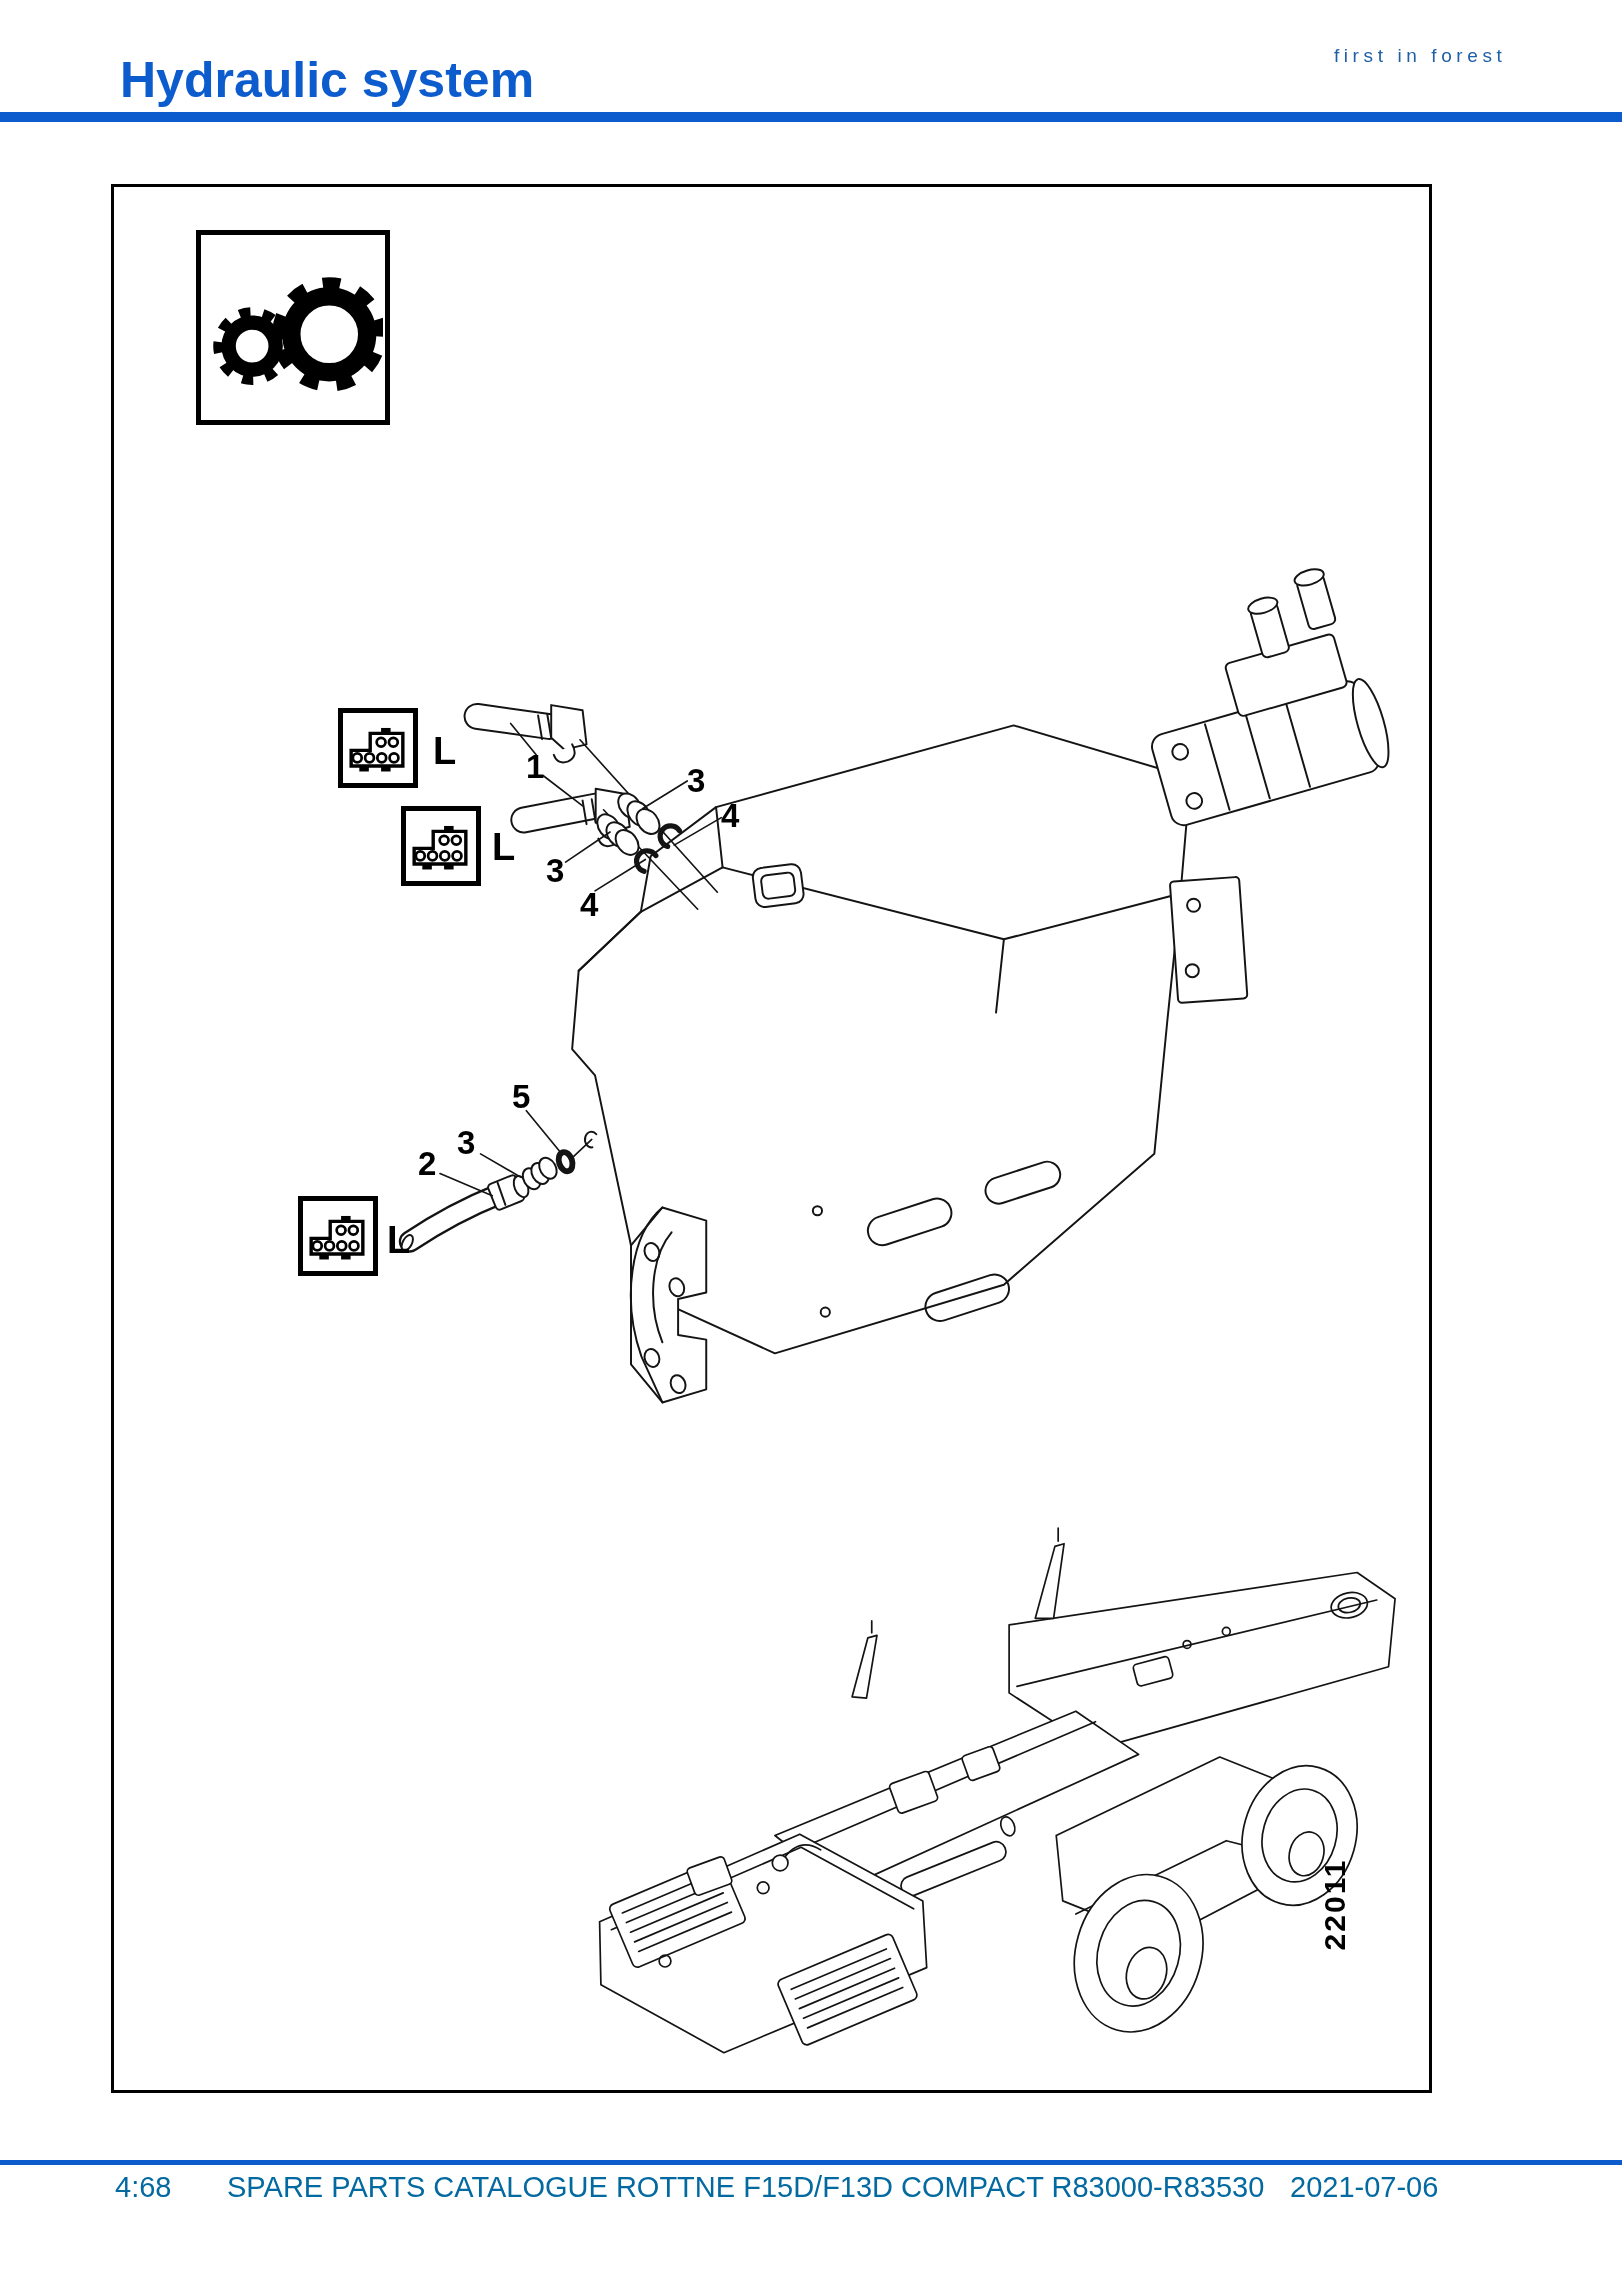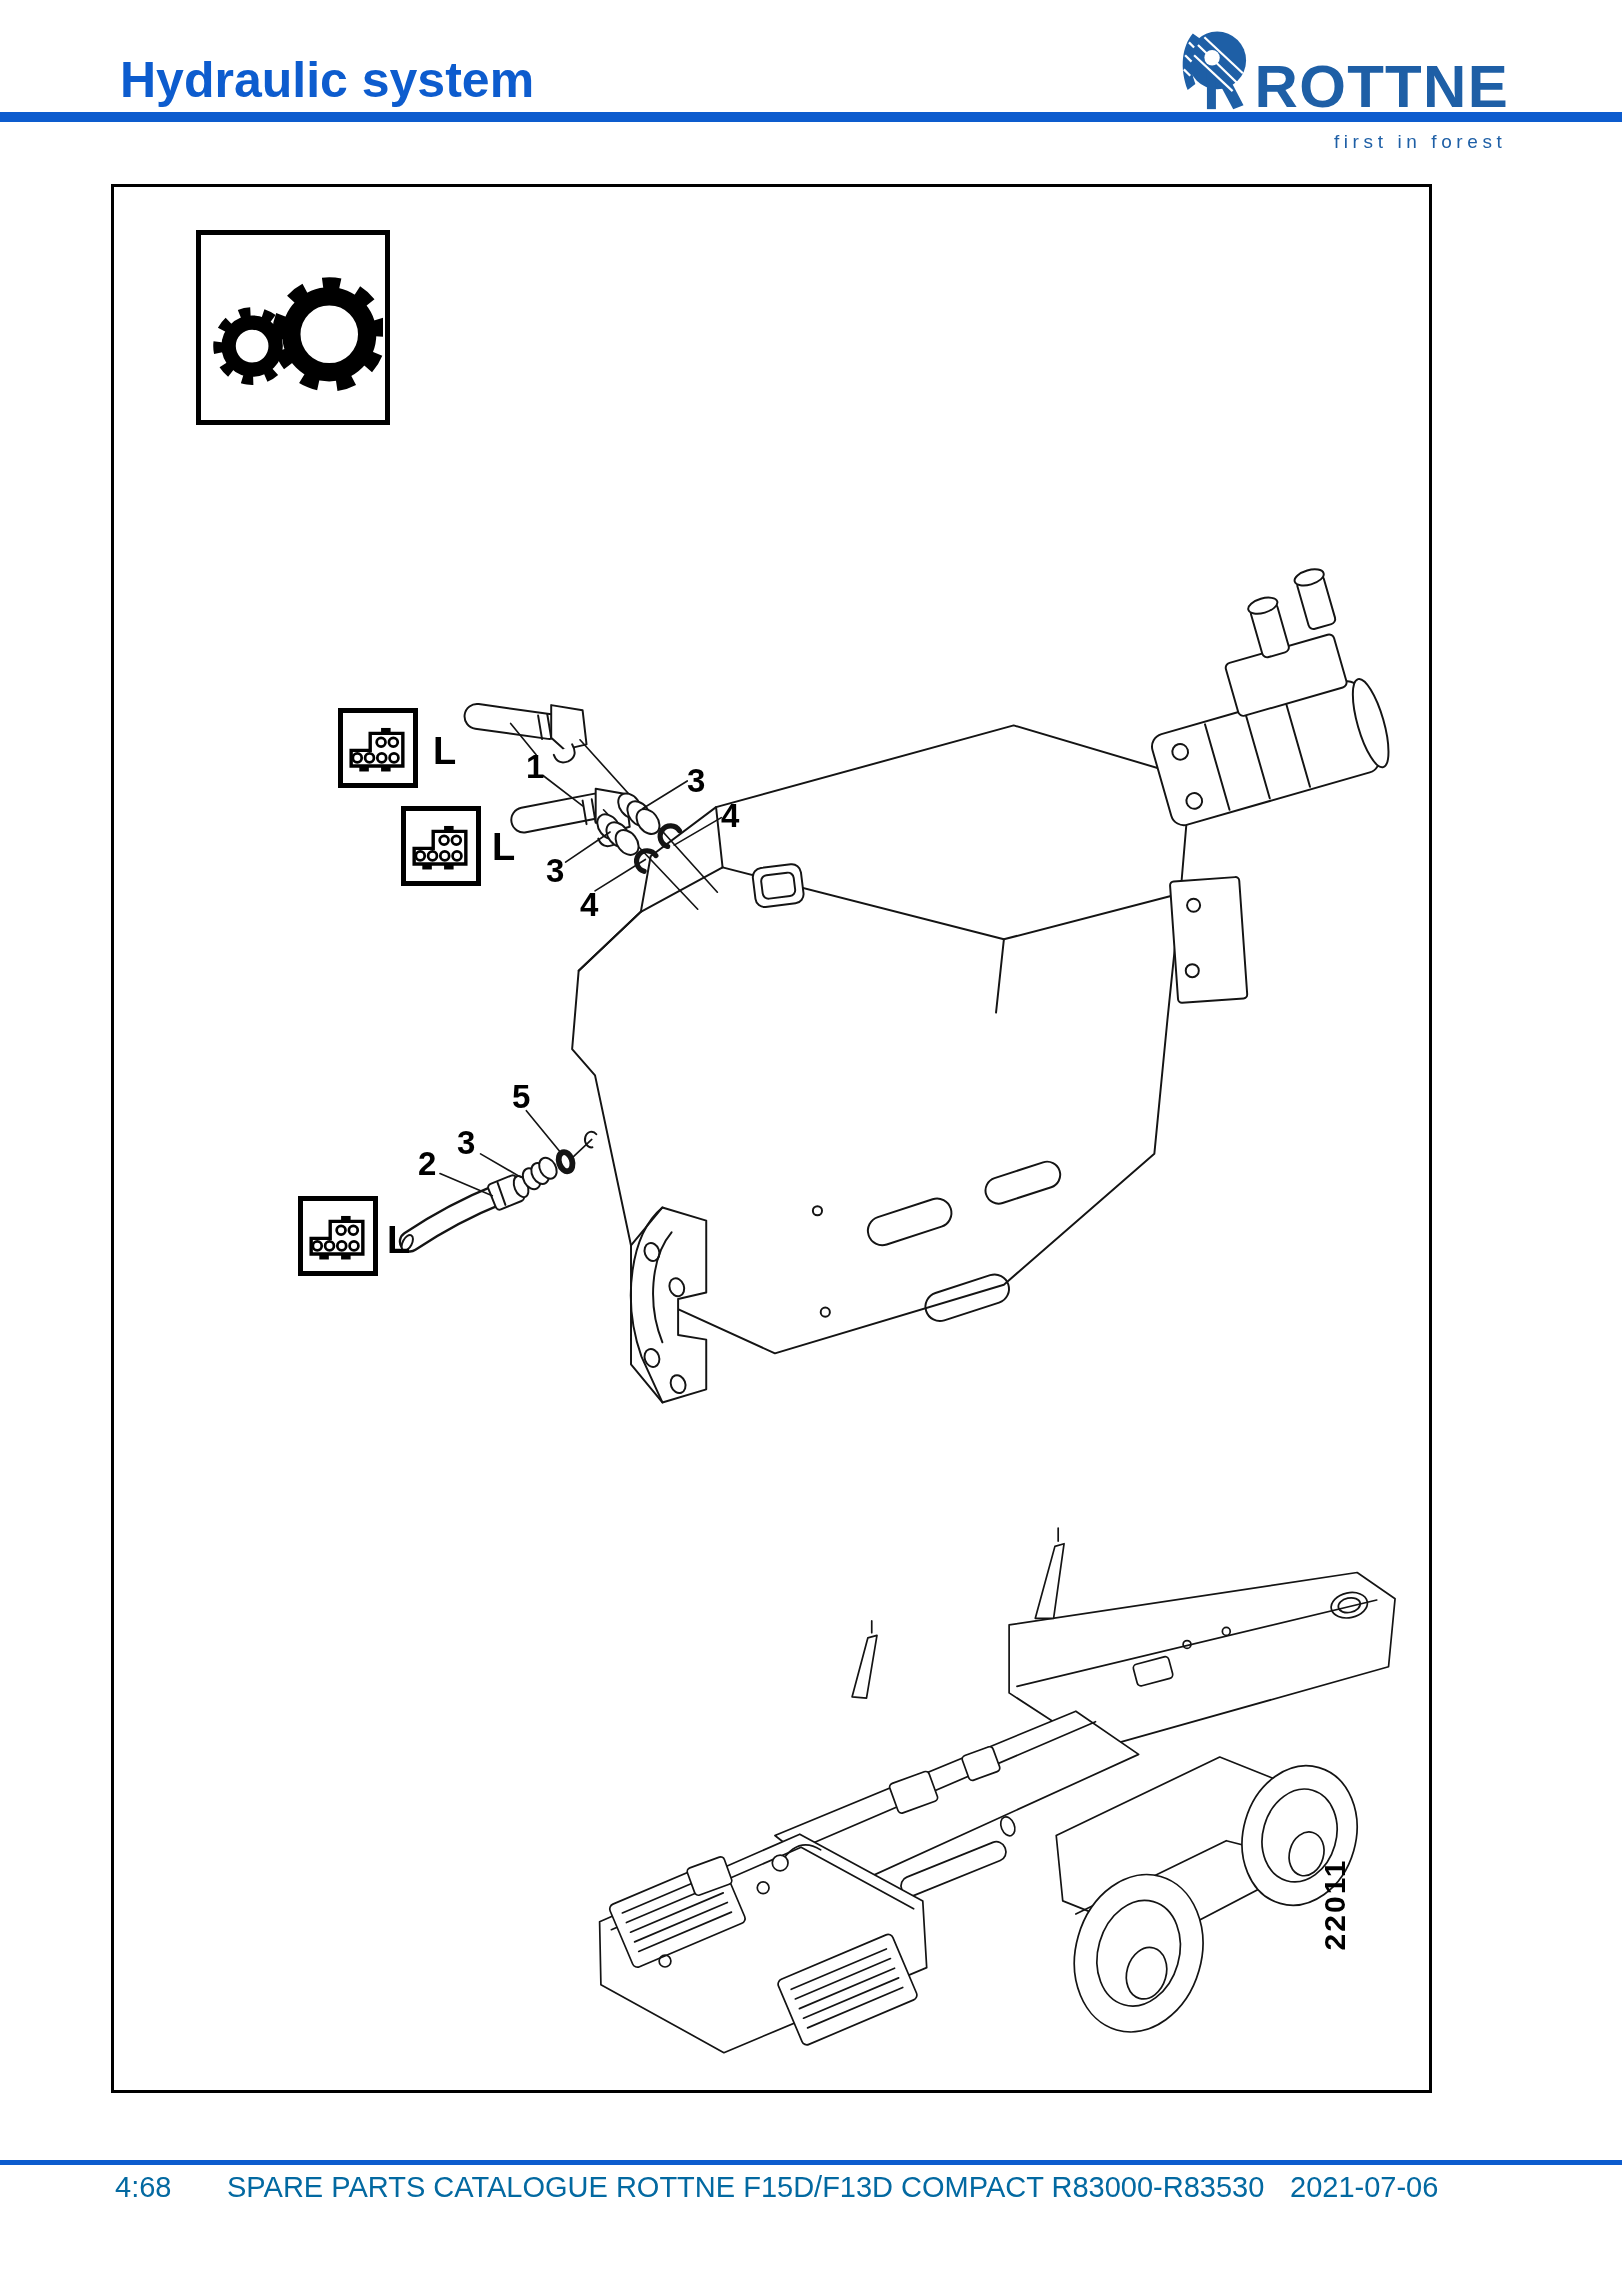--- a/index.html
+++ b/index.html
@@ -61,42 +61,20 @@
   .fx-page{left:115px;}
   .fx-title{left:227px;}
   .fx-date{left:1290px;}
 </style>
 </head>
 <body style="--accent: #0d5cce; --logoblue: #1e5fa6;">
 
 <div class="page-title">Hydraulic system</div>
 
 <div class="logo">
-  <div class="logo-row">
-    <span>
-      <svg width="77" height="84" viewBox="0 0 120 130">
-        <g fill="#1e5fa6" stroke="none">
-          <path d="M34,8 C17,28 13,62 26,96 L38,87 C28,60 30,36 45,16 Z"></path>
-          <circle cx="72" cy="50" r="45"></circle>
-          <rect x="56" y="52" width="14" height="74"></rect>
-          <polygon points="70,76 87,70 113,120 97,126"></polygon>
-        </g>
-        <g stroke="#ffffff" stroke-width="3.5" fill="none">
-          <line x1="42" y1="26" x2="104" y2="86"></line>
-          <line x1="36" y1="42" x2="96" y2="98"></line>
-          <line x1="52" y1="14" x2="112" y2="70"></line>
-          <line x1="28" y1="22" x2="36" y2="30"></line>
-          <line x1="22" y1="42" x2="32" y2="52"></line>
-          <line x1="20" y1="64" x2="30" y2="74"></line>
-        </g>
-        <circle cx="64" cy="46" r="12" fill="#ffffff"></circle>
-      </svg>
-    </span>
-    <span class="logo-word">ROTTNE</span>
-  </div>
   <div class="logo-tagline">first in forest</div>
 </div>
 
 <div class="header-rule"></div>
 
 <div class="frame">
 
   <div class="gear-box">
     <span>
       <svg width="182" height="183" viewBox="0 0 278 280">

